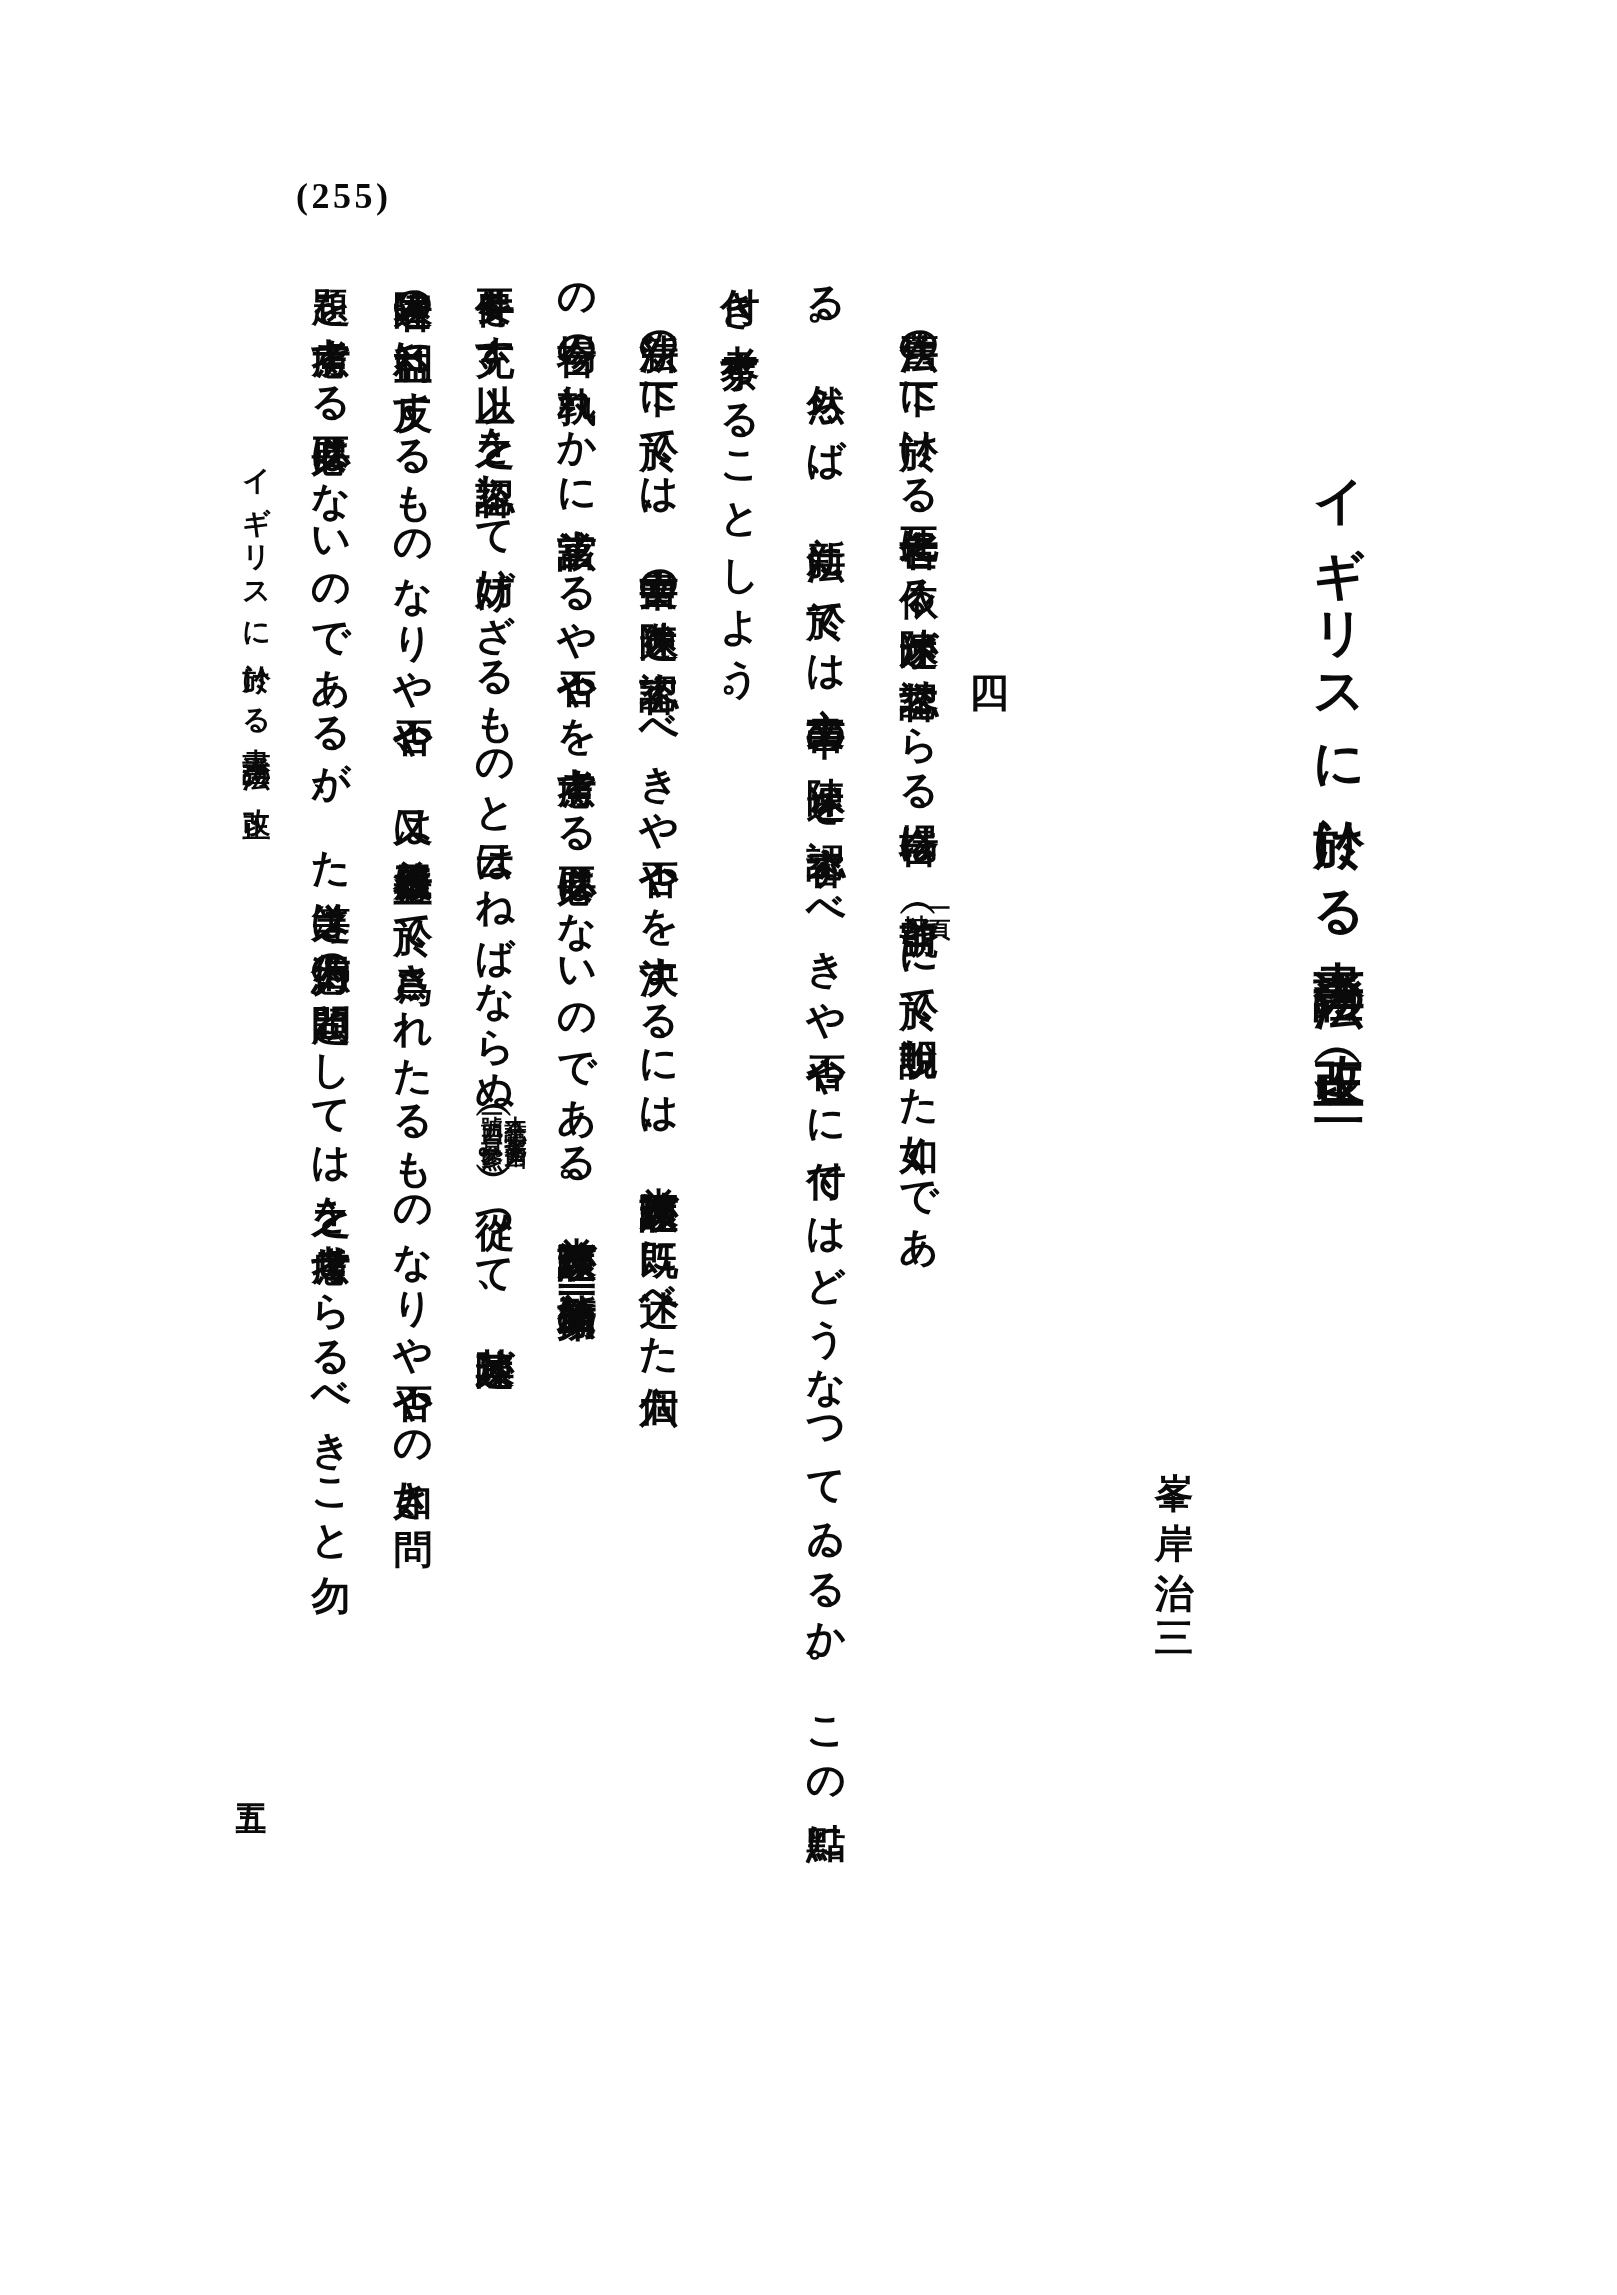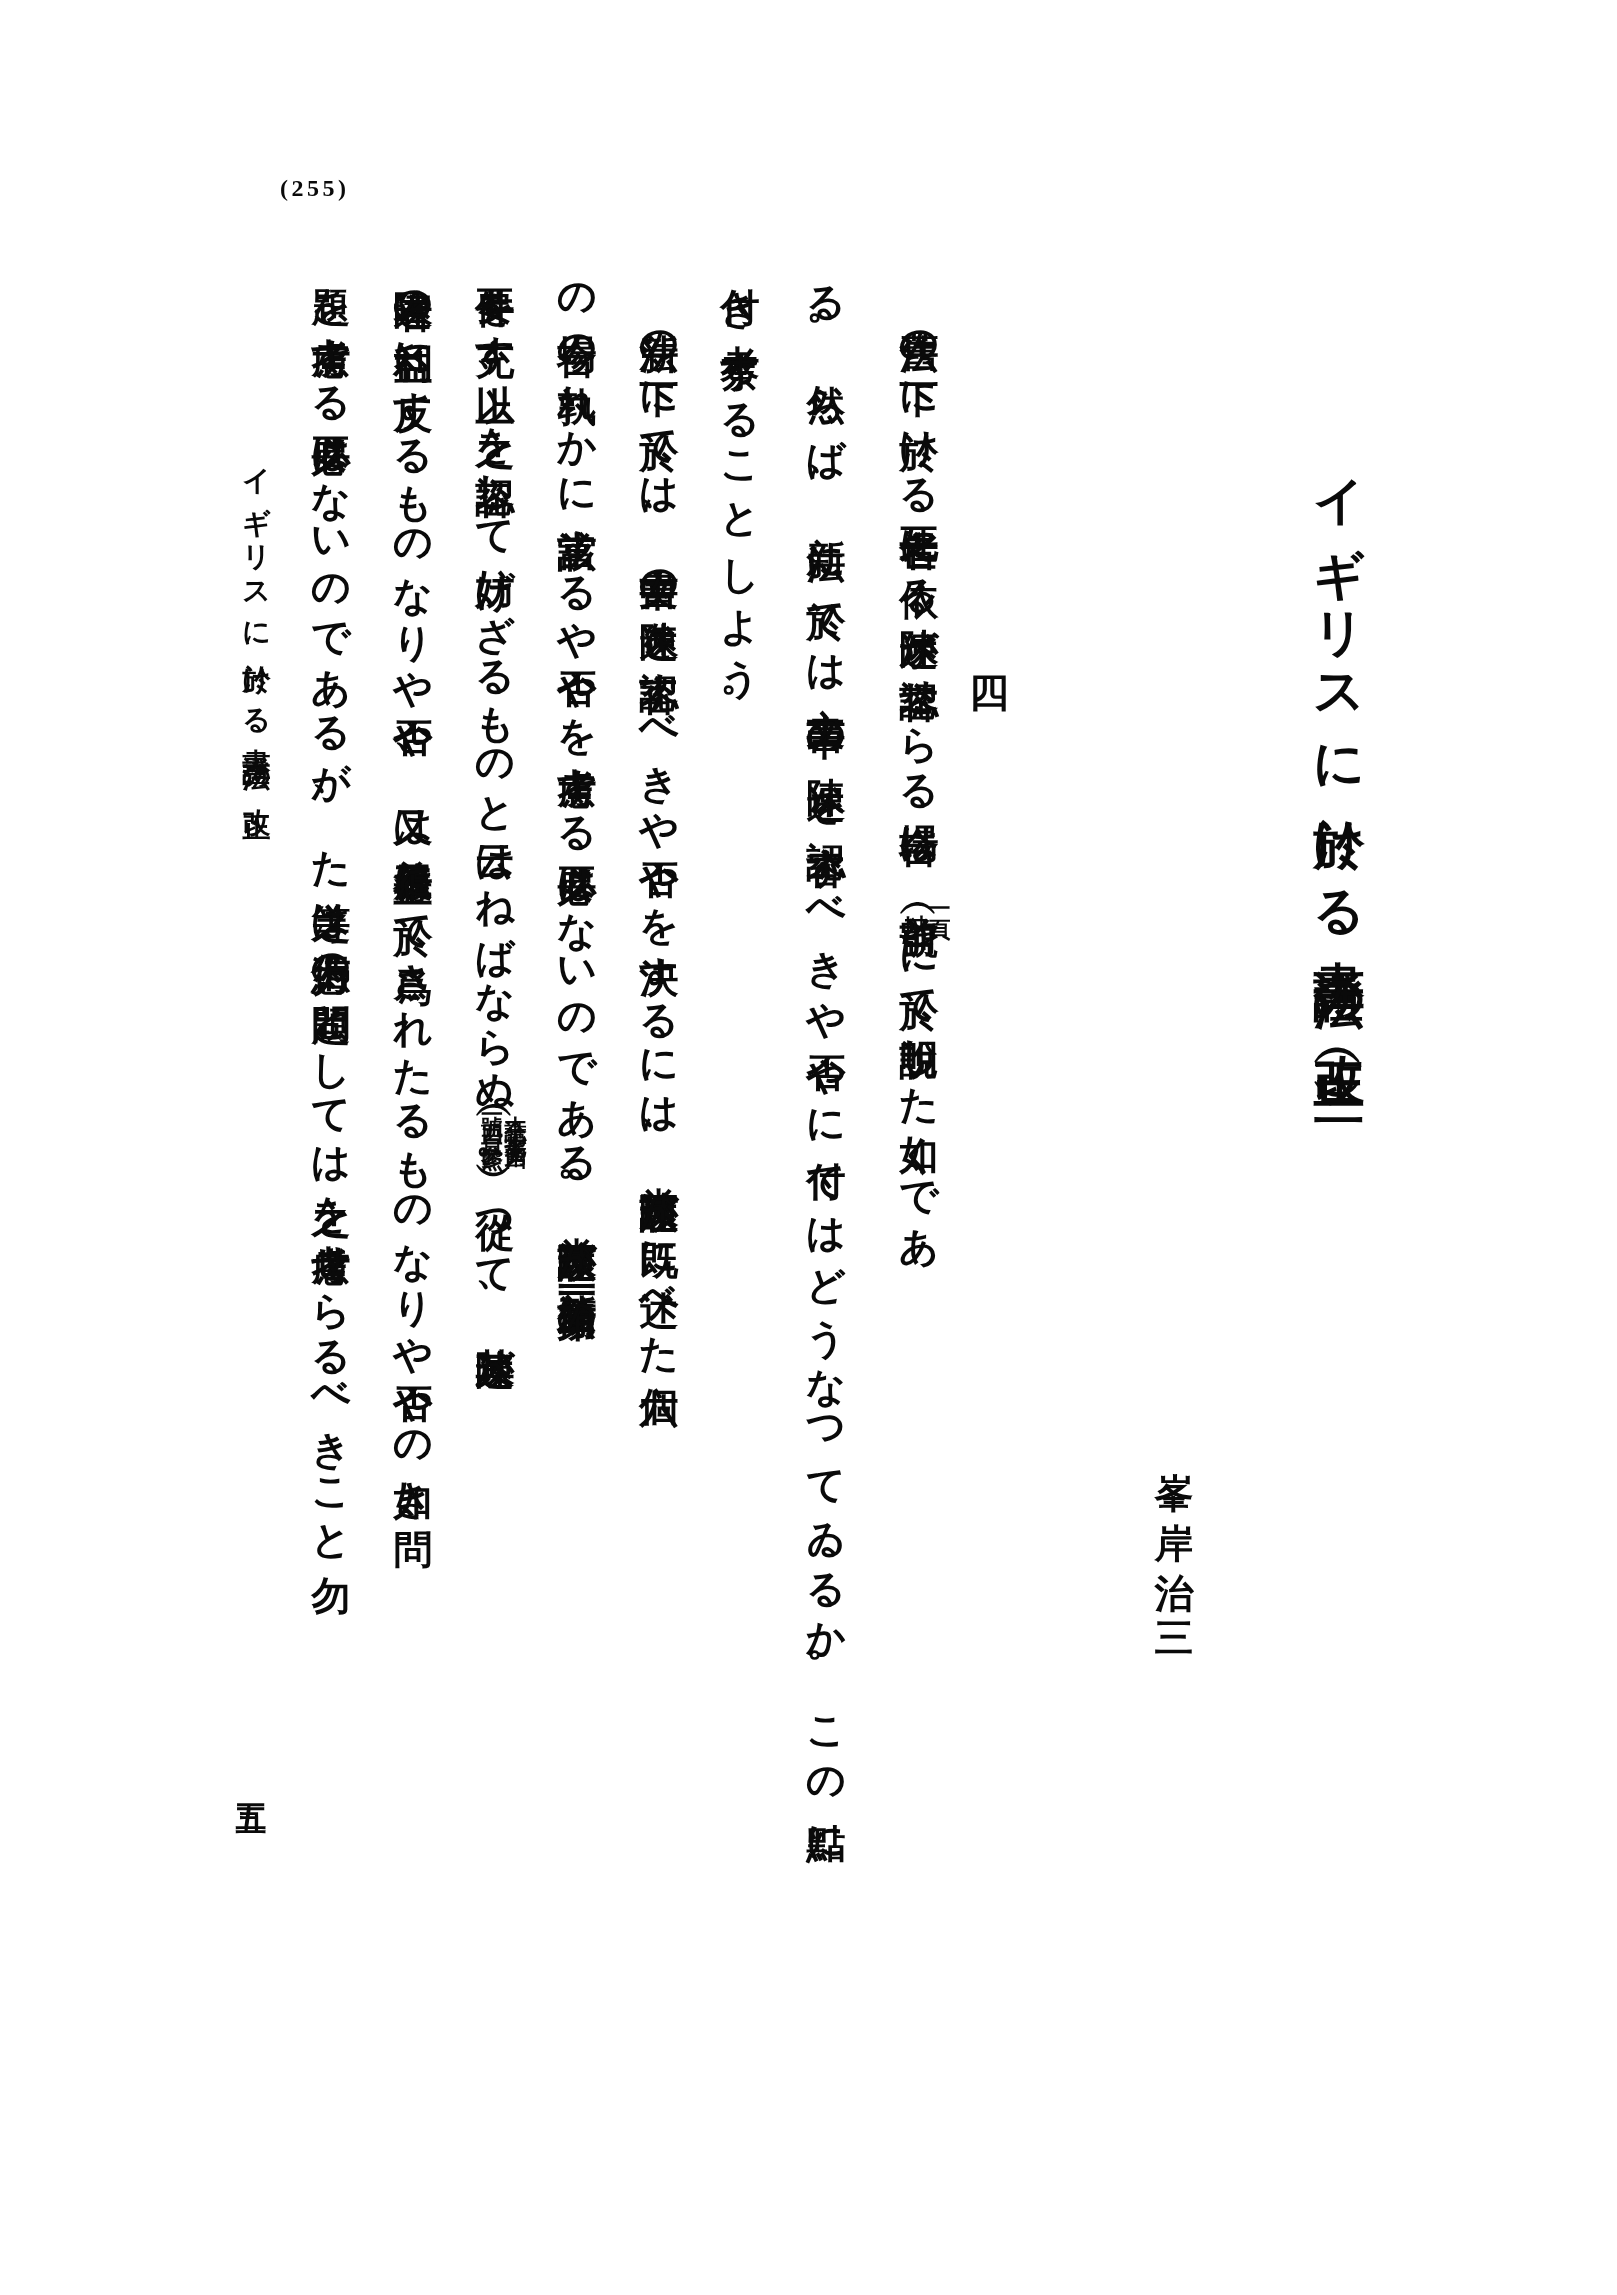--- a/index.html
+++ b/index.html
@@ -18,22 +18,22 @@
   .vtext {
     position: absolute;
     writing-mode: vertical-rl;
     text-orientation: mixed;
     white-space: nowrap;
     color: #0a0a0a;
   }
   
   .pmarker {
     position: absolute;
-    left: 280px; top: 175px;
-    font-size: 24px;
+    left: 296px; top: 175px;
+    font-size: 36px;
     font-weight: 700;
     letter-spacing: 3.5px;
   }
   
   .title {
     left: 1304px; top: 441px;
     font-size: 51px;
     font-weight: 700;
     letter-spacing: 9px;
   }

